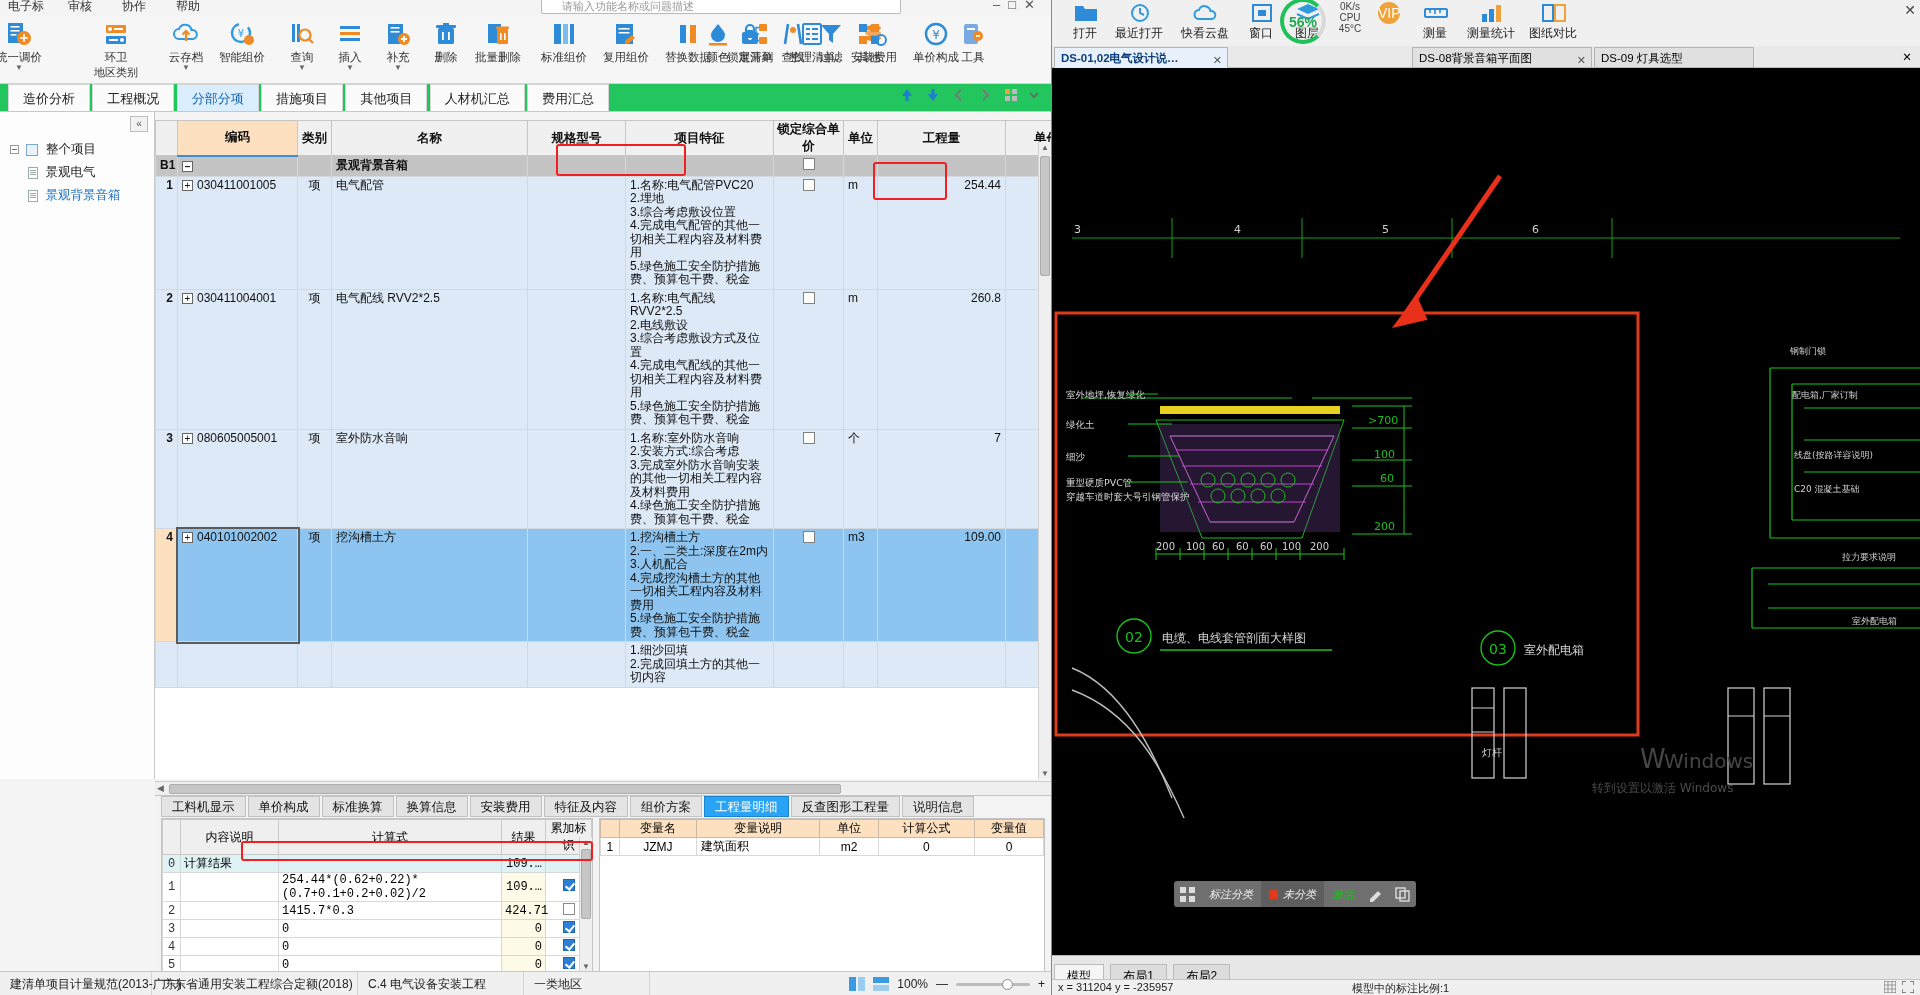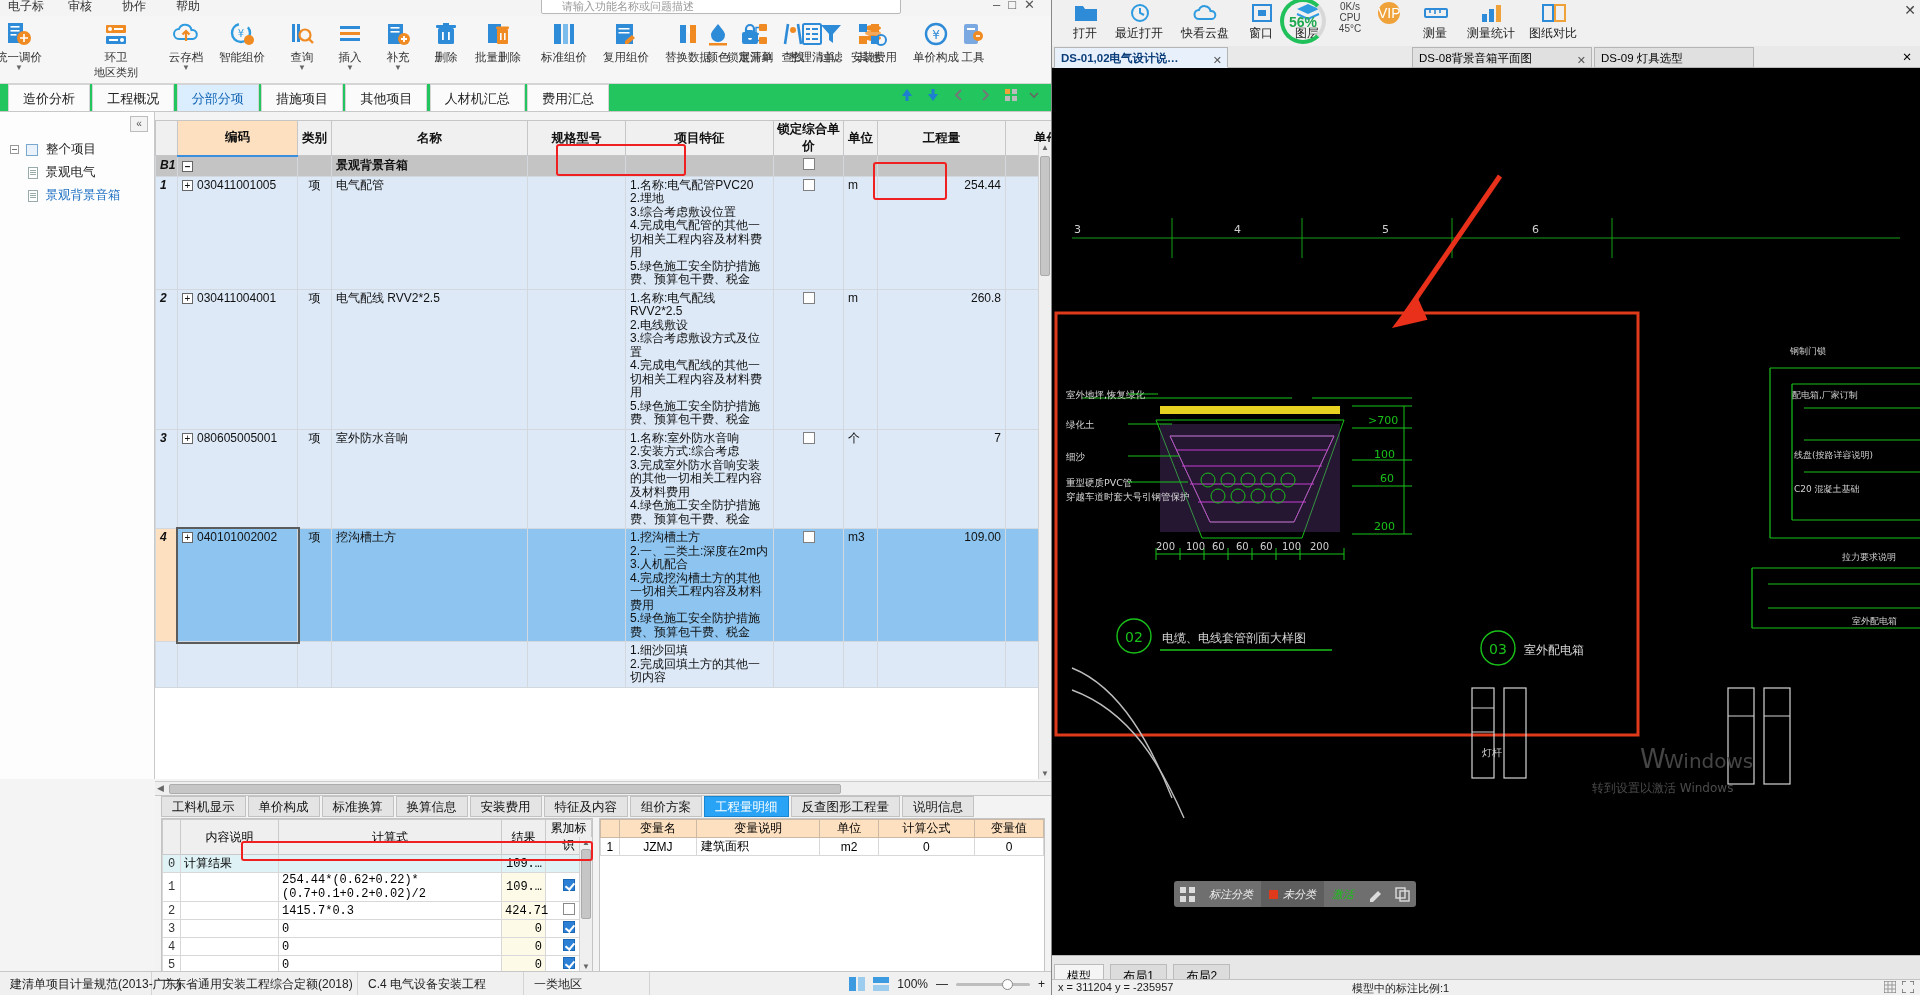--- a/index.html
+++ b/index.html
@@ -95,21 +95,21 @@
     height:22px; color:#111; padding:0 2px;
   }
   table.grid th.code { background:#fde0c0; border-bottom:2px solid #3b8ede; }
   table.grid td {
     border:1px solid #d2d8de; font-size:12px; vertical-align:top;
     padding:2px 4px; color:#111; line-height:13.5px;
   }
   tr.group td { background:#c4c4c4; font-weight:bold; vertical-align:middle; height:20px; }
   tr.r-norm td { background:#dde9f7; }
   tr.r-sel  td { background:#8ec5f0; }
-  td.idx { background:#f3f3f3; text-align:left; font-weight:bold; vertical-align:middle; width:14px;font-style:italic;}
+  td.idx { background:#f3f3f3; text-align:right; font-weight:bold; vertical-align:middle; width:14px;}
   tr.r-sel td.idx { background:#fde0c0; }
   td.ctr { text-align:center; vertical-align:middle; }
   td.rgt { text-align:right; vertical-align:middle; padding-right:6px;}
   .expbox { display:inline-block; width:11px; height:11px; border:1px solid #666; background:#fff;
             text-align:center; line-height:9px; font-size:10px; margin-right:4px; vertical-align:middle;}
   .chk { display:inline-block; width:12px; height:12px; border:1px solid #808080; background:#fff; }
   .cellsel { outline:2px solid #5b5b5b; }
 
   
   .redbox { position:absolute; border:2px solid #f02020; border-radius:3px; pointer-events:none; z-index:40;}

